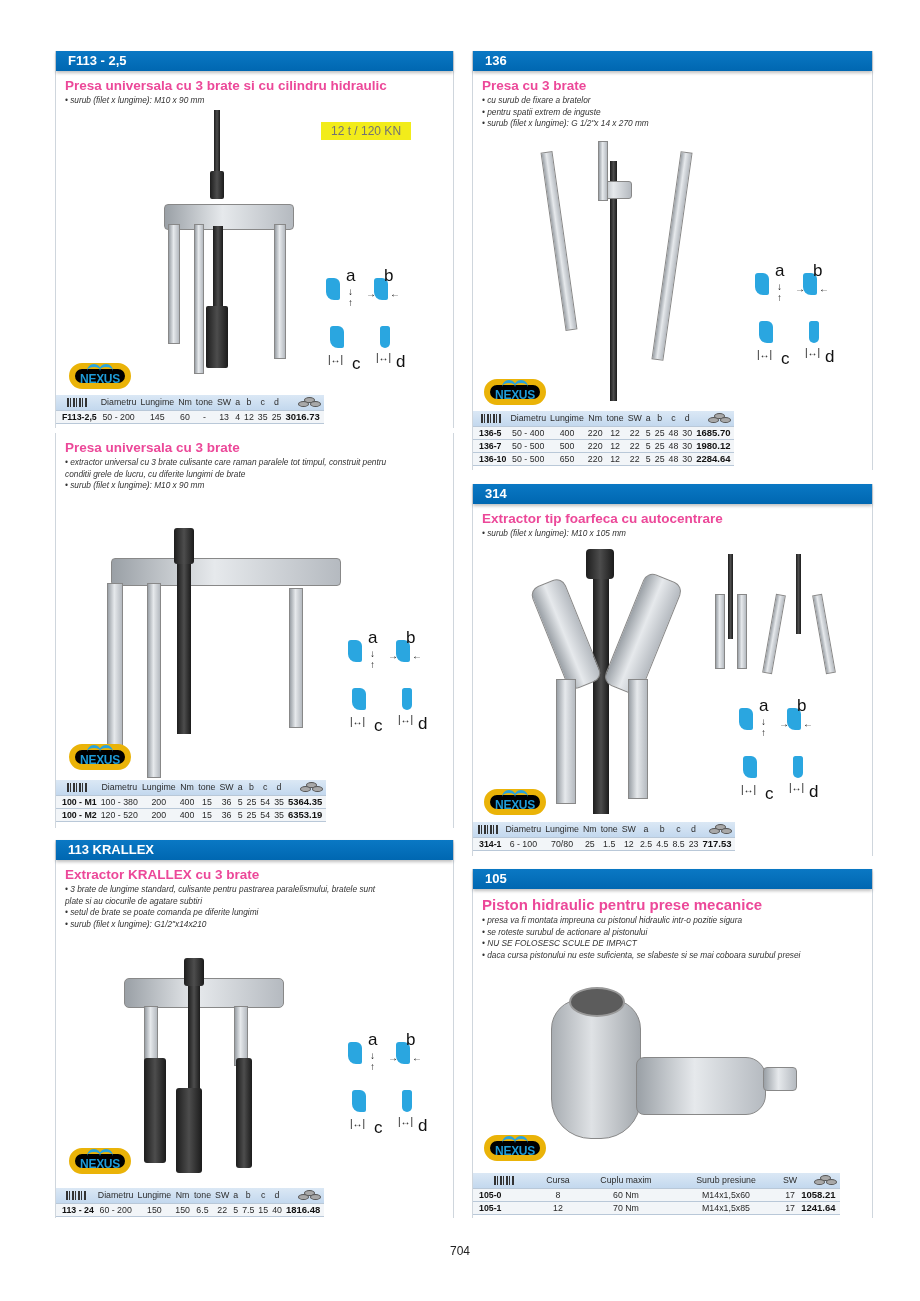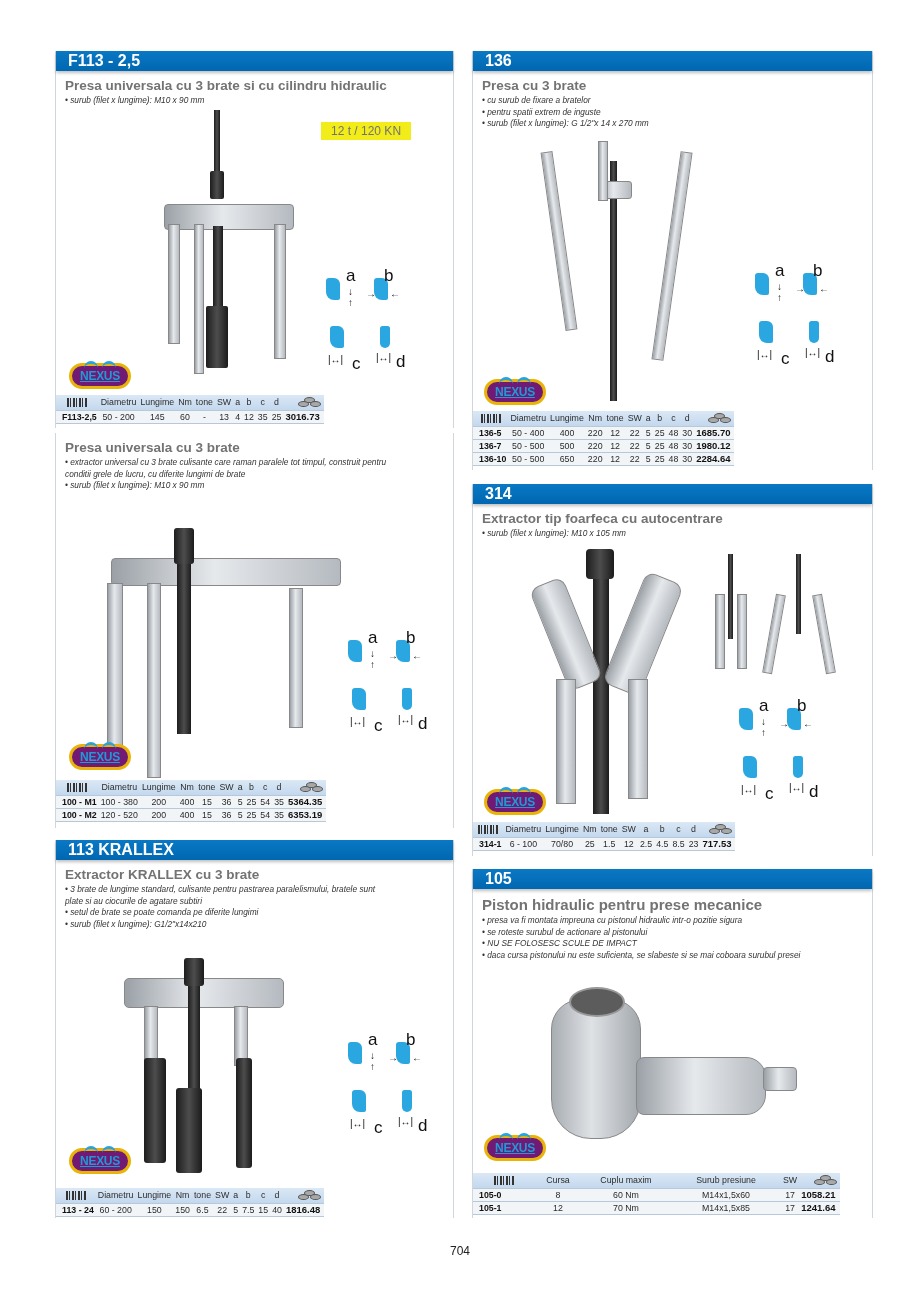--- a/index.html
+++ b/index.html
@@ -1,23 +1,23 @@
 <!DOCTYPE html>
 <html><head>
 <meta charset="utf-8">
 <style>
   * { box-sizing: border-box; margin: 0; padding: 0; }
   html, body { width: 920px; height: 1301px; background: #ffffff; overflow: hidden; }
   body { font-family: "Liberation Sans", sans-serif; color: #1a1a1a; position: relative; }
 
   .card { position: absolute; background: #fff; border-left: 1px solid #cfd6dd; border-right: 1px solid #cfd6dd; }
-  .card-head { height: 20px; background: linear-gradient(#0a78c4, #0067b1); color: #fff; font-weight: bold; font-size: 16px; line-height: 20px; padding-left: 12px; box-shadow: 0 2px 3px rgba(0,0,0,0.25); }
-  .card-title { font-weight: bold; font-size: 13.5px; margin: 7px 0 0 9px; color: #737373; }
+  .card-head { height: 20px; background: linear-gradient(#0a78c4, #0067b1); color: #fff; font-weight: bold; font-size: 13px; line-height: 20px; padding-left: 12px; box-shadow: 0 2px 3px rgba(0,0,0,0.25); }
+  .card-title { font-weight: bold; font-size: 13.5px; margin: 7px 0 0 9px; color: #ec4899; }
   .bullets { margin: 2px 0 0 9px; font-size: 8.3px; font-style: italic; color: #333; line-height: 11.6px; width: 330px; }
-  .nexus { position: absolute; width: 62px; height: 26px; border: 3px solid #eab308; border-radius: 13px; color: #1e9bd7; font-weight: bold; font-size: 12px; text-align: center; line-height: 20px; background: #701a75; letter-spacing: -0.3px; text-decoration: underline; }
+  .nexus { position: absolute; width: 62px; height: 26px; border: 6px solid #eab308; border-radius: 13px; color: #1e9bd7; font-weight: bold; font-size: 12px; text-align: center; line-height: 20px; background: #000000; letter-spacing: -0.3px; }
   .nexus::before, .nexus::after { content: ""; position: absolute; top: -5px; width: 14px; height: 6px; border-top: 3px solid #29a3de; border-radius: 8px 8px 0 0; }
   .nexus::before { left: 12px; } .nexus::after { right: 12px; }
 
   .badge { position: absolute; background: #f2ec1a; color: #737373; font-size: 12px; padding: 2px 10px; }
 
   .dims { position: absolute; width: 90px; height: 110px; }
   .dim-label { position: absolute; font-size: 17px; color: #111; }
   .jaw { position: absolute; width: 14px; height: 22px; background: #2aa6e0; border-radius: 3px 6px 2px 8px; }
   .jaw.tip { width: 10px; height: 22px; border-radius: 4px 4px 8px 8px; }
   .arrow { position: absolute; font-size: 10px; color: #111; }

